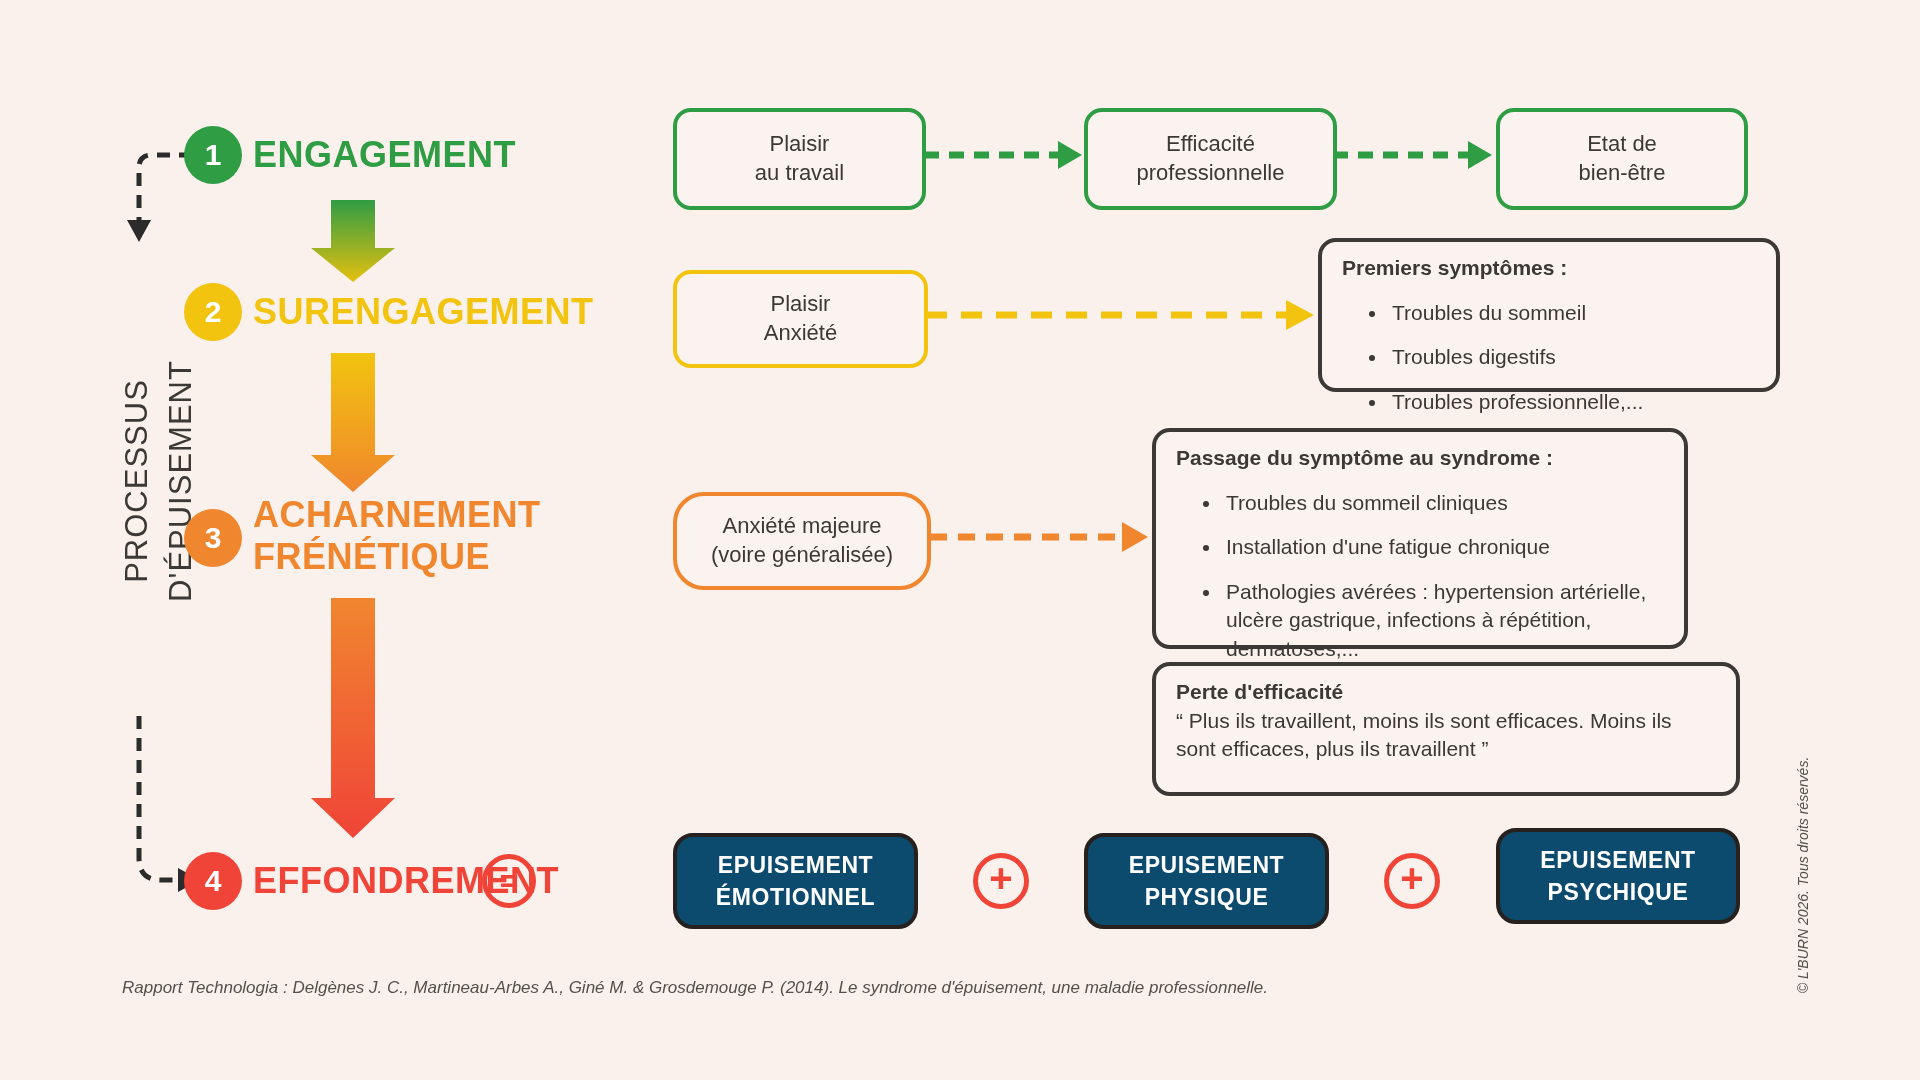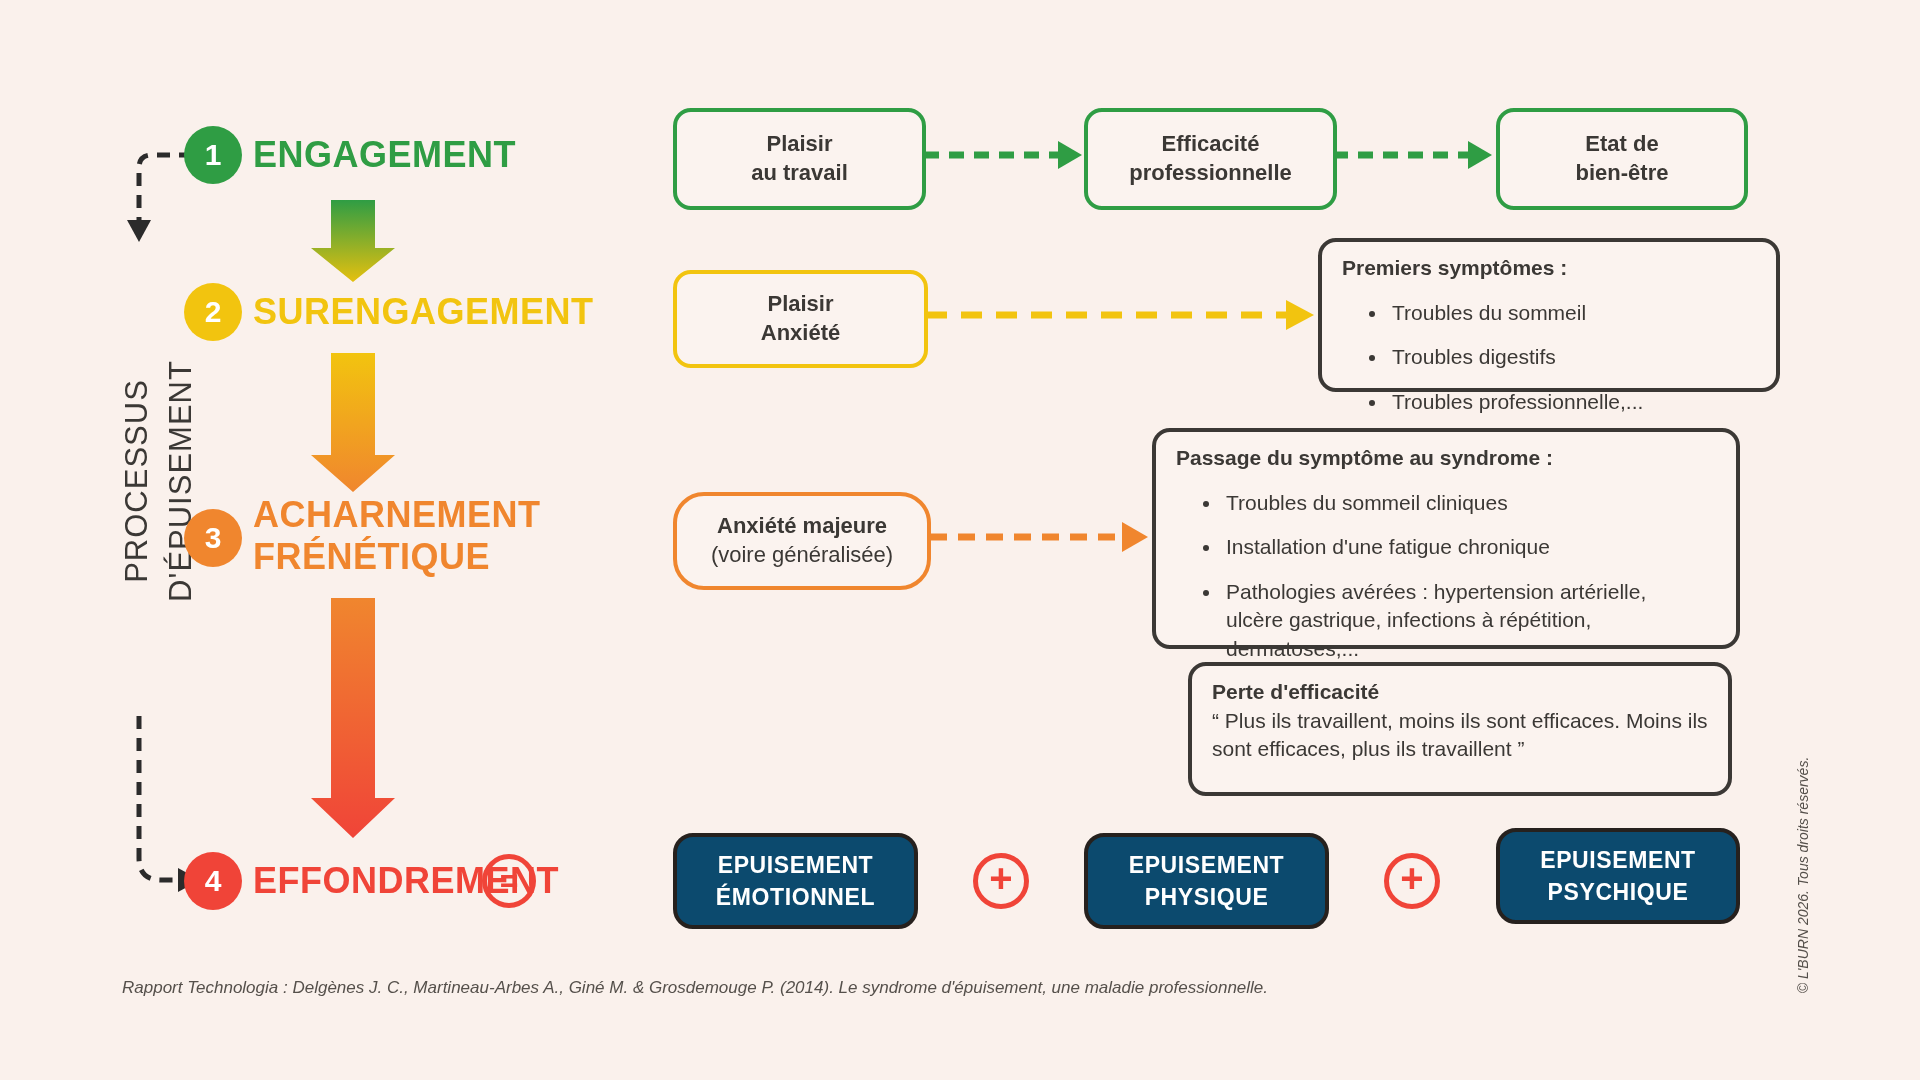--- a/index.html
+++ b/index.html
@@ -48,21 +48,21 @@
 
   
   .box{
     position:absolute;border:4px solid;border-radius:18px;
     display:flex;flex-direction:column;align-items:center;justify-content:center;
     text-align:center;color:#3B3835;background:#FBF3EF;
   }
   .b-green{border-color:#2F9D44;}
   .b-yellow{border-color:#F2C40F;}
   .b-orange{border-color:#F0862E;}
-  .box .bold{font-weight:700;font-size:22px;line-height:1.3;white-space:pre-line;}
+  .box .bold{font-weight:400;font-size:22px;line-height:1.3;white-space:pre-line;}
   .box .reg{font-weight:400;font-size:22px;line-height:1.3;}
 
   
   .info-box{
     position:absolute;border:4px solid;border-radius:18px;
     padding:12px 20px;color:#3B3835;background:#FBF3EF;
     font-size:21px;line-height:1.36;box-sizing:border-box;
   }
   .info-title{font-weight:700;}
   .info-box ul{margin:2px 0 0 6px;padding-left:24px;}
@@ -183,29 +183,29 @@
       <li>Troubles du sommeil</li>
       <li>Troubles digestifs</li>
       <li>Troubles professionnelle,...</li>
     </ul>
   </div>
 
   <div class="box b-orange" style="left:673px;top:492px;width:250px;height:90px;border-radius:31px;">
     <div class="bold">Anxiété majeure</div>
     <div class="reg">(voire généralisée)</div>
   </div>
-  <div class="info-box b-orange" style="left:1152px;top:428px;width:588px;height:221px;">
+  <div class="info-box b-orange" style="left:1152px;top:428px;width:536px;height:221px;">
     <div class="info-title">Passage du symptôme au syndrome :</div>
     <ul>
       <li>Troubles du sommeil cliniques</li>
       <li>Installation d'une fatigue chronique</li>
       <li>Pathologies avérées : hypertension artérielle, ulcère gastrique, infections à répétition, dermatoses,...</li>
     </ul>
   </div>
-  <div class="info-box b-orange" style="left:1152px;top:662px;width:544px;height:134px;margin-left:36px;">
+  <div class="info-box b-orange" style="left:1152px;top:662px;width:588px;height:134px;">
     <div class="info-title">Perte d'efficacité</div>
     <div>“ Plus ils travaillent, moins ils sont efficaces. Moins ils sont efficaces, plus ils travaillent ”</div>
   </div>
 
   <div class="op-circle" style="left:482px;top:854px;width:54px;height:54px;font-size:32px;">
     <span>=</span>
   </div>
 
   <div class="red-box" style="left:673px;top:833px;width:245px;height:96px;">
     <span>EPUISEMENT

